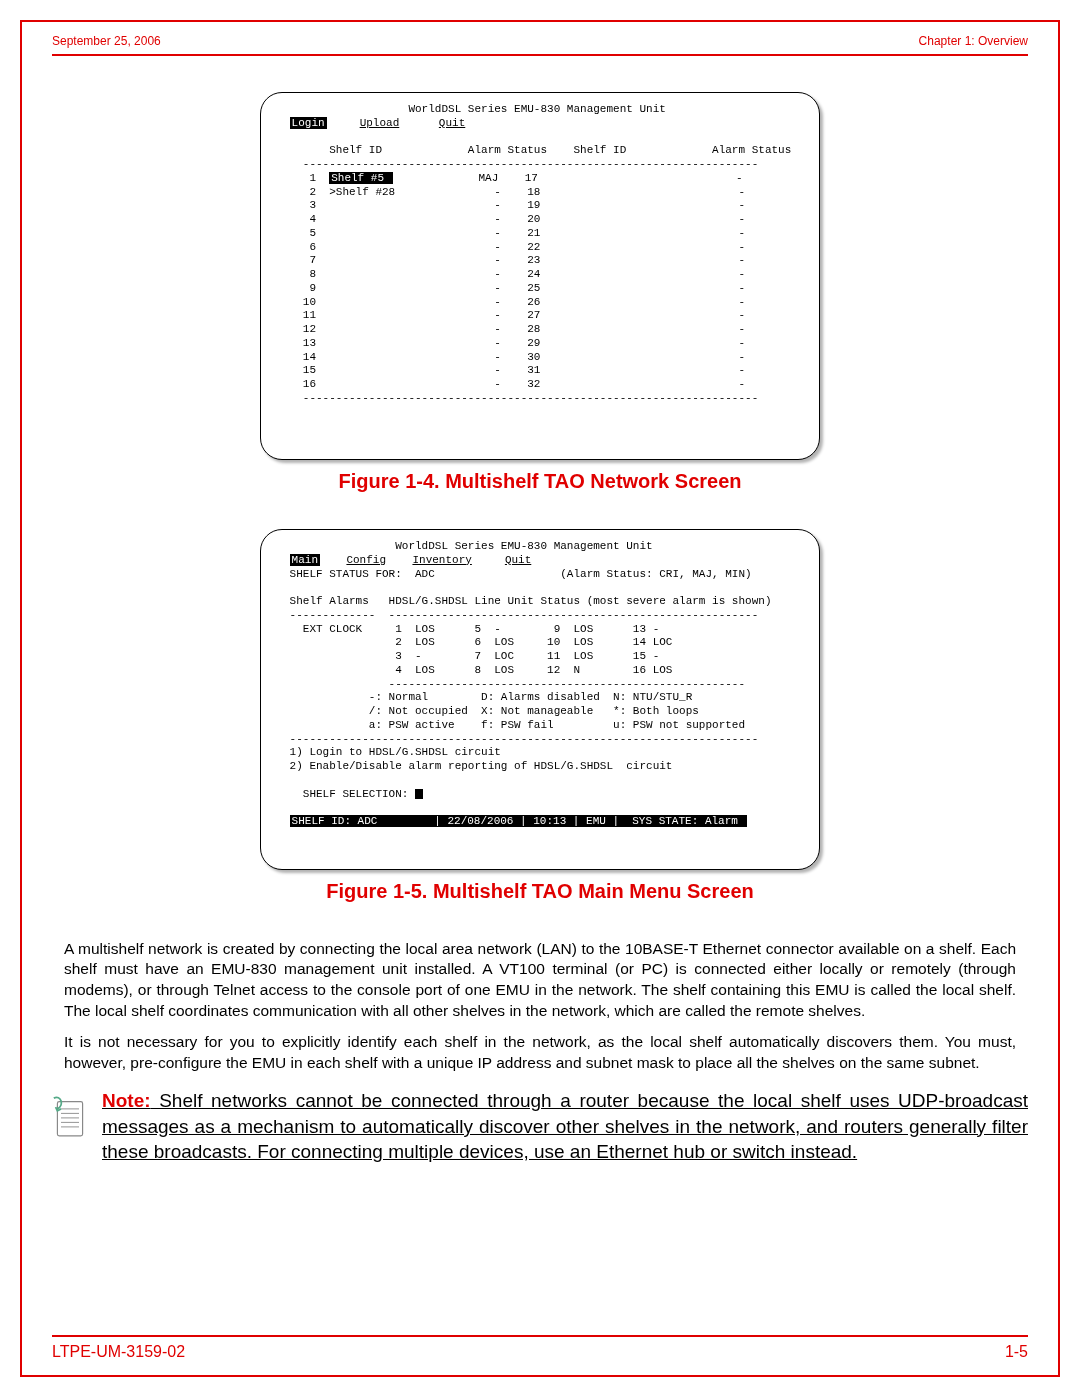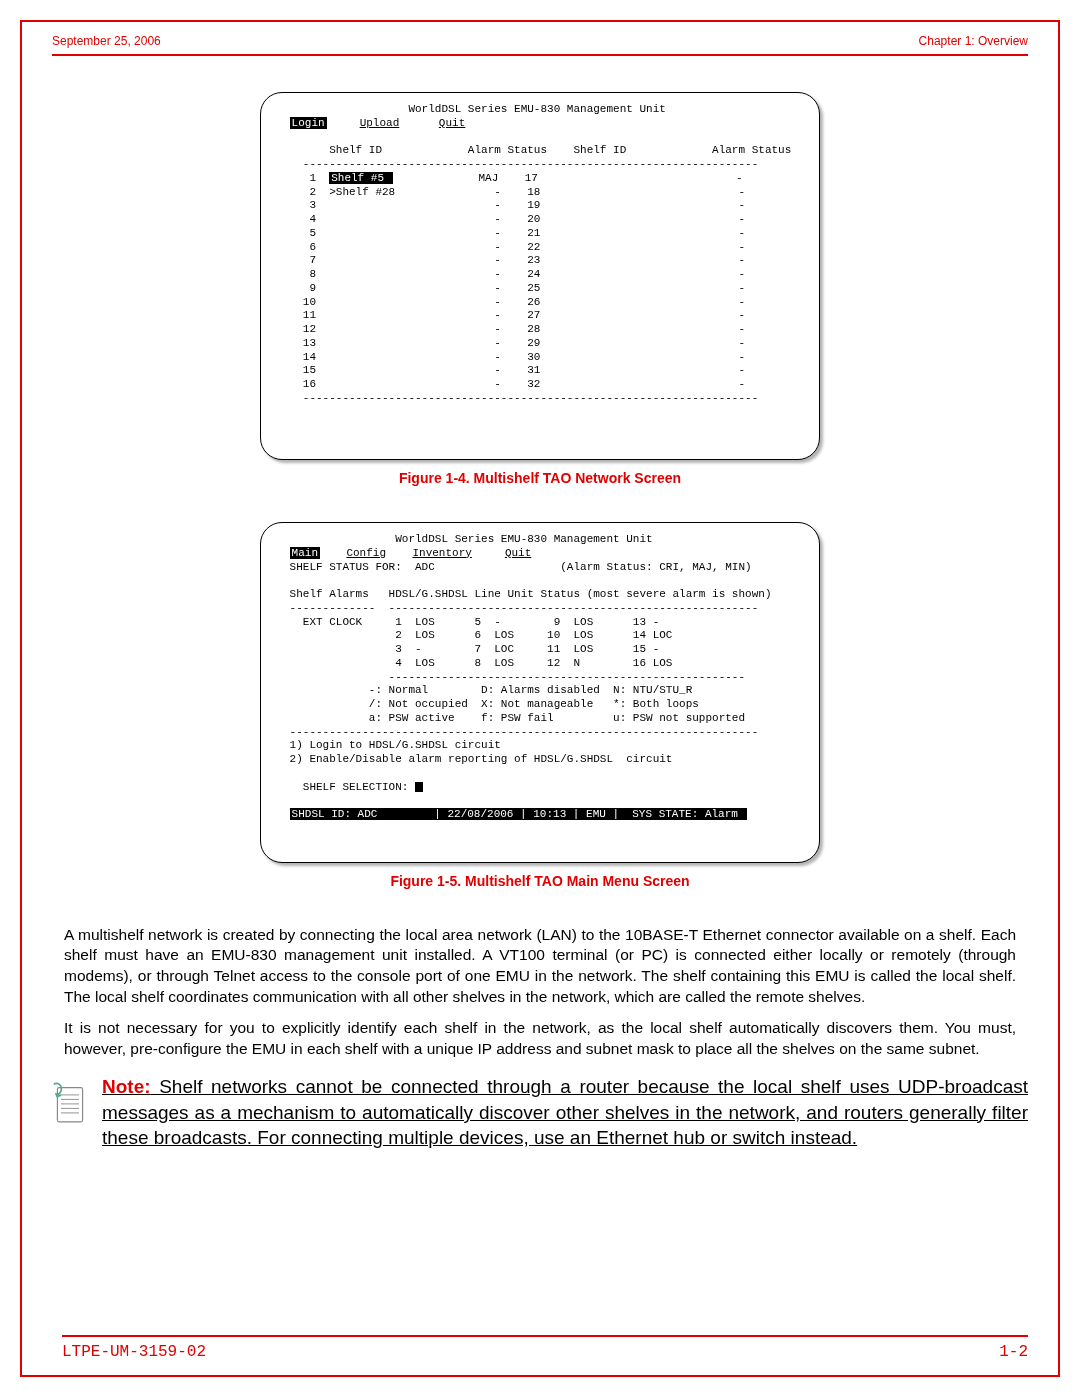--- a/index.html
+++ b/index.html
@@ -46,21 +46,21 @@
   }
   .mono .inv {
     background: #000;
     color: #fff;
     padding: 0 2px;
   }
   .fig-caption {
     color: #e00000;
     font-weight: bold;
     text-align: center;
-    font-size: 14px;
+    font-size: 20px;
     margin: 10px 0 36px 0;
   }
   .body-text {
     font-size: 15.5px;
     line-height: 1.35;
     margin: 10px 12px;
     text-align: justify;
   }
   .note-row {
     display: flex;
@@ -73,22 +73,21 @@
     height: 50px;
     flex: 0 0 auto;
     margin-top: 4px;
   }
   .note-icon svg { width: 100%; height: 100%; }
   .note-text { font-size: 19px; line-height: 1.35; text-align: justify; text-decoration: underline; }
   .note-label { color: #e00000; font-weight: bold; }
   .footer {
     position: absolute;
     left: 0; right: 0; bottom: 0;
-    padding: 0 30px 14px 40px;
-    font-family: Liberation Mono, monospace;
+    padding: 0 30px 14px 30px;
   }
   .hr-red-f { border: none; border-top: 2px solid #e00000; margin: 0 0 6px 0; }
   .footer-row {
     display: flex;
     justify-content: space-between;
     color: #e00000;
     font-size: 16px;
   }
   .cursor-blk { display:inline-block; width:8px; height:10px; background:#000; vertical-align:middle; }
 </style>
@@ -148,21 +147,21 @@
                 ------------------------------------------------------
 <span>             -: Normal        D: Alarms disabled  N: NTU/STU_R
              /: Not occupied  X: Not manageable   *: Both loops
              a: PSW active    f: PSW fail         u: PSW not supported</span>
  -----------------------------------------------------------------------
 <span> 1) Login to HDSL/G.SHDSL circuit
  2) Enable/Disable alarm reporting of HDSL/G.SHDSL  circuit</span>
 
 <span>   SHELF SELECTION: </span><span class="cursor-blk"></span>
 
- <span class="inv">SHDSL ID: ADC        </span><span class="inv">| 22/08/2006 | 10:13 | EMU |  SYS STATE: Alarm </span>
+ <span class="inv">SHELF ID: ADC        </span><span class="inv">| 22/08/2006 | 10:13 | EMU |  SYS STATE: Alarm </span>
 
 </div>
     </div>
     <div class="fig-caption">Figure 1-5. Multishelf TAO Main Menu Screen</div>
 
     <p class="body-text">A multishelf network is created by connecting the local area network (LAN) to the 10BASE-T Ethernet connector available on a shelf. Each shelf must have an EMU-830 management unit installed. A VT100 terminal (or PC) is connected either locally or remotely (through modems), or through Telnet access to the console port of one EMU in the network. The shelf containing this EMU is called the local shelf. The local shelf coordinates communication with all other shelves in the network, which are called the remote shelves.</p>
     <p class="body-text">It is not necessary for you to explicitly identify each shelf in the network, as the local shelf automatically discovers them. You must, however, pre-configure the EMU in each shelf with a unique IP address and subnet mask to place all the shelves on the same subnet.</p>
 
     <div class="note-row">
       <div class="note-icon">
@@ -181,17 +180,17 @@
         <span class="note-label">Note:</span><span> Shelf networks cannot be connected through a router because the local shelf uses UDP-broadcast messages as a mechanism to automatically discover other shelves in the network, and routers generally filter these broadcasts. For connecting multiple devices, use an Ethernet hub or switch instead.</span>
       </div>
     </div>
 
   </div>
 
   <div class="footer">
     <hr class="hr-red-f">
     <div class="footer-row">
       <span>LTPE-UM-3159-02</span>
-      <span>1-2</span>
+      <span>1-5</span>
     </div>
   </div>
 
 </div>
 
 </body></html>

